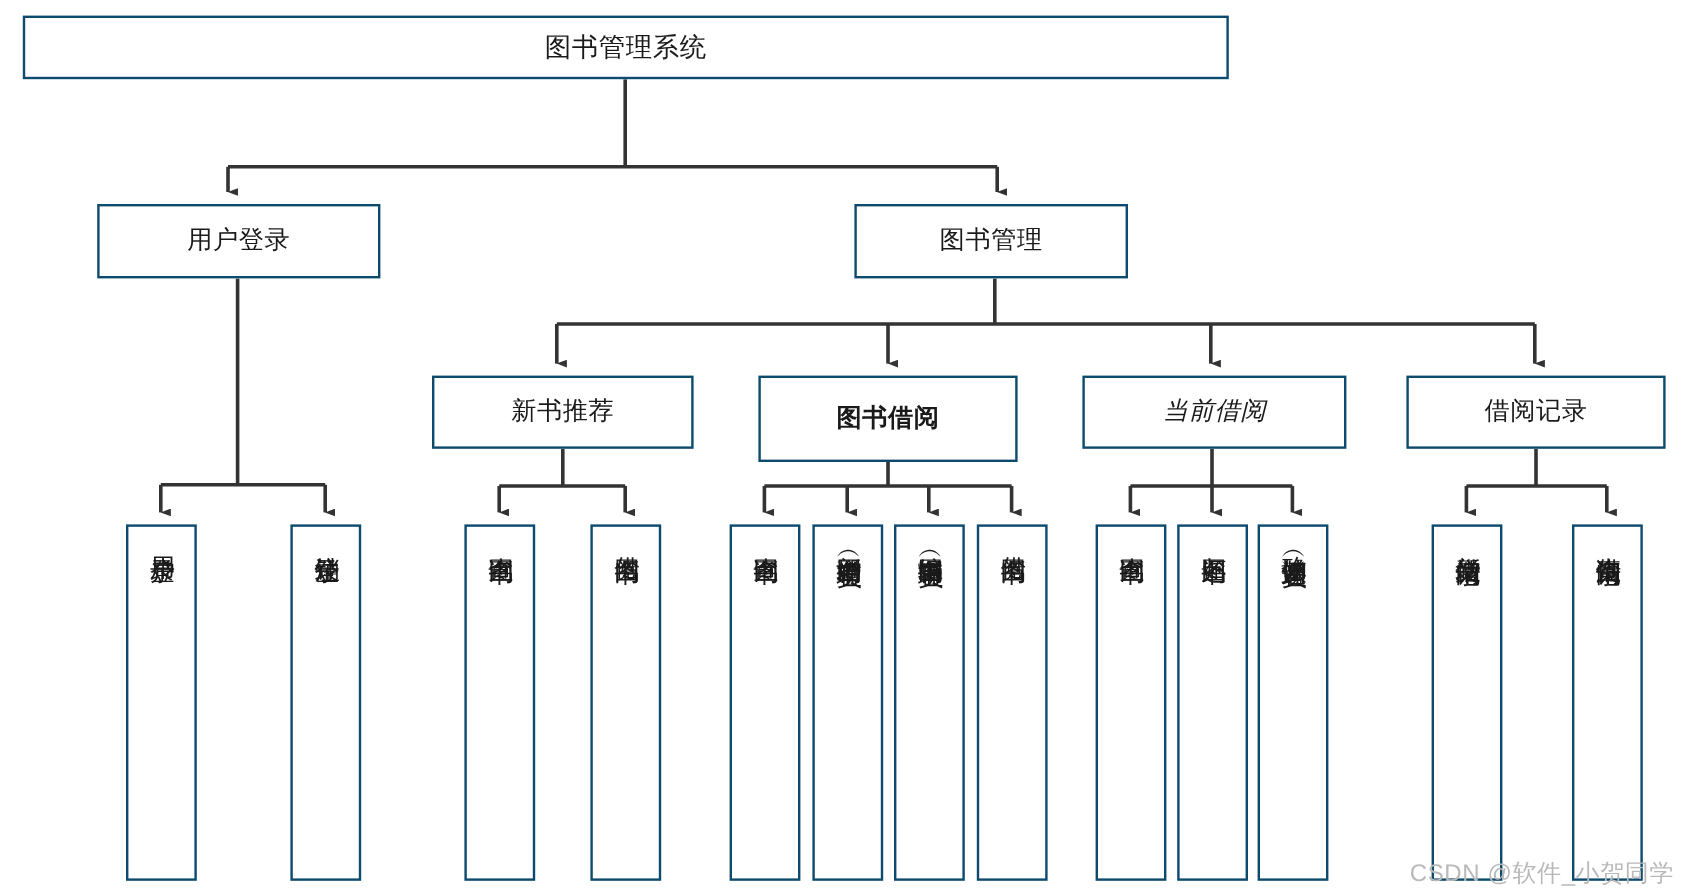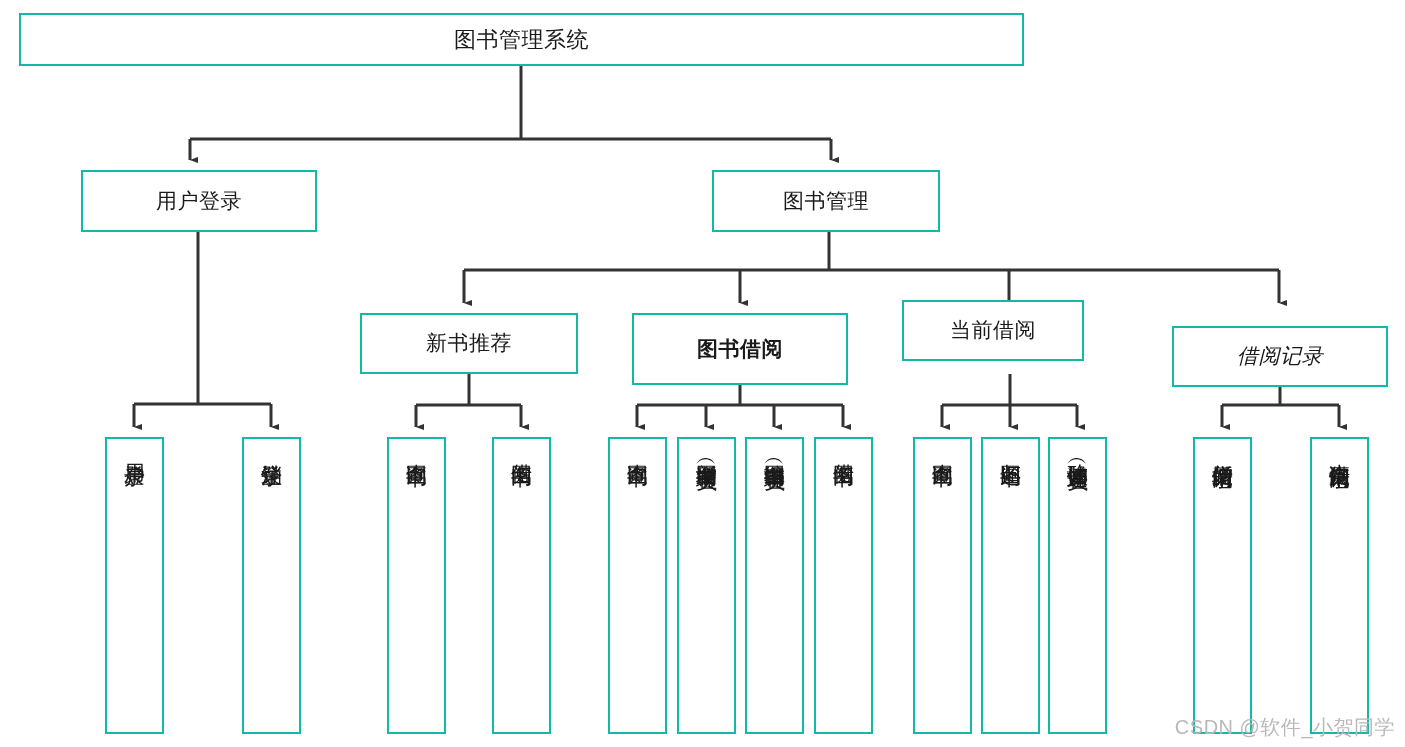--- a/index.html
+++ b/index.html
@@ -23,21 +23,21 @@
     left: 0;
     top: 0;
     width: 1405px;
     height: 747px;
     pointer-events: none;
   }
   .node {
     position: absolute;
     box-sizing: border-box;
     background: #ffffff;
-    border: 2px solid #14b8a6;
+    border: 2px solid #0c4a6e;
     display: flex;
     align-items: center;
     justify-content: center;
     color: #1a1a1a;
     text-align: center;
     z-index: 2;
   }
   .node-label {
     display: block;
     line-height: 1.18;
@@ -140,24 +140,24 @@
   <div class="node h" style="left:712px; top:170px; width:228px; height:62px;">
     <span class="node-label">图书管理</span>
   </div>
 
   <div class="node h" style="left:360px; top:313px; width:218px; height:61px;">
     <span class="node-label">新书推荐</span>
   </div>
   <div class="node h" style="left:632px; top:313px; width:216px; height:72px;font-weight:bold;">
     <span class="node-label">图书借阅</span>
   </div>
-  <div class="node h" style="left:902px; top:300px; width:182px; height:61px;">
+  <div class="node h" style="left:902px; top:313px; width:220px; height:61px;font-style:italic;">
     <span class="node-label">当前借阅</span>
   </div>
-  <div class="node h" style="left:1172px; top:326px; width:216px; height:61px;font-style:italic;">
+  <div class="node h" style="left:1172px; top:313px; width:216px; height:61px;">
     <span class="node-label">借阅记录</span>
   </div>
 
   <div class="node v" style="left:105px; top:437px; width:59px; height:297px;">
     <span class="node-label">用户登录</span>
   </div>
   <div class="node v" style="left:242px; top:437px; width:59px; height:297px;">
     <span class="node-label">注销登录</span>
   </div>
 

